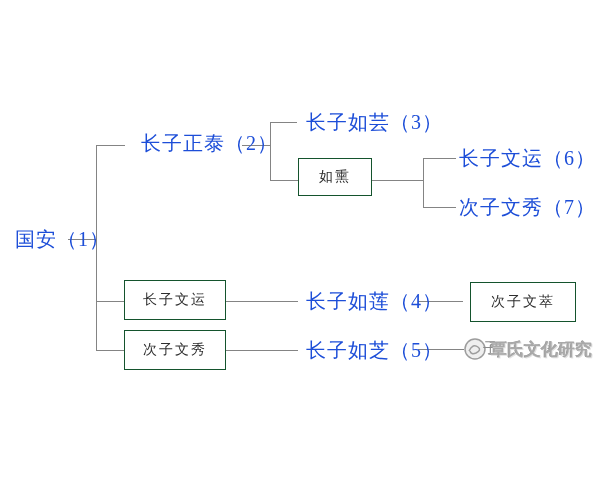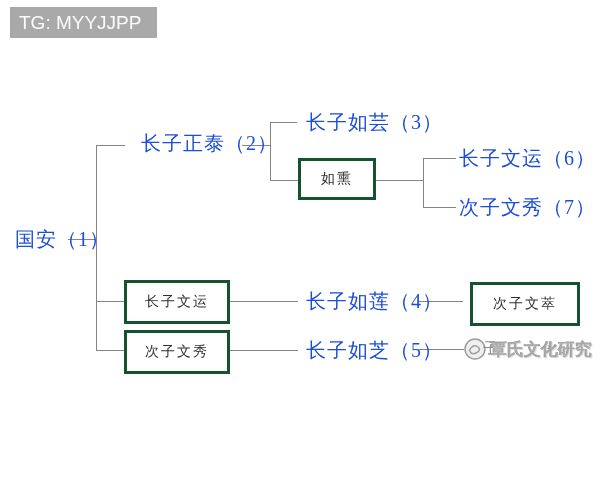--- a/index.html
+++ b/index.html
@@ -14,43 +14,40 @@
   }
   .header-bar{left:10px;top:7px;width:138px;height:31px;padding-left:9px;}
   .footer-bar{left:345px;top:437px;width:247px;height:33px;justify-content:center;}
   .hl{position:absolute;height:1px;background:#848484;}
   .vl{position:absolute;width:1px;background:#848484;}
   .lbl{
     position:absolute;height:18px;line-height:18px;font-size:20px;
     color:#1d4ed8;white-space:nowrap;letter-spacing:1px;
   }
   .box{
-    position:absolute;border:3px solid #14532d;background:#ffffff;
+    position:absolute;border:1px solid #14532d;background:#ffffff;
     display:flex;align-items:center;justify-content:center;
     font-size:14px;color:#2e2e2e;letter-spacing:2px;white-space:nowrap;
   }
   .watermark{position:absolute;left:460px;top:331px;width:136px;height:36px;}
   .wm-logo{position:absolute;left:2px;top:5px;}
   .wm-text{
     position:absolute;left:30px;top:7px;font-size:17px;font-weight:bold;
     color:#a9a9a9;letter-spacing:0px;white-space:nowrap;
     text-shadow:1px 1px 0 #e2e2e2, -0.5px -0.5px 0 #8f8f8f;
   }
   .wm-remnant{position:absolute;color:#8a8a8a;font-size:15px;}
   .r1{left:23px;top:8px;}
   .r2{left:84px;top:10px;font-size:13px;}
 </style>
 </head>
 <body>
 
 <div class="canvas">
 
-  <div class="bar header-bar">
-    <span>TG: MYYJJPP</span>
-  </div>
 
   <div>
 
     <div class="hl" style="left:68px;top:239px;width:29px;"></div>
     <div class="vl" style="left:96px;top:145px;height:206px;"></div>
     <div class="hl" style="left:97px;top:145px;width:28px;"></div>
     <div class="hl" style="left:242px;top:145px;width:28px;"></div>
     <div class="vl" style="left:270px;top:122px;height:59px;"></div>
     <div class="hl" style="left:271px;top:122px;width:26px;"></div>
     <div class="hl" style="left:271px;top:180px;width:27px;"></div>

